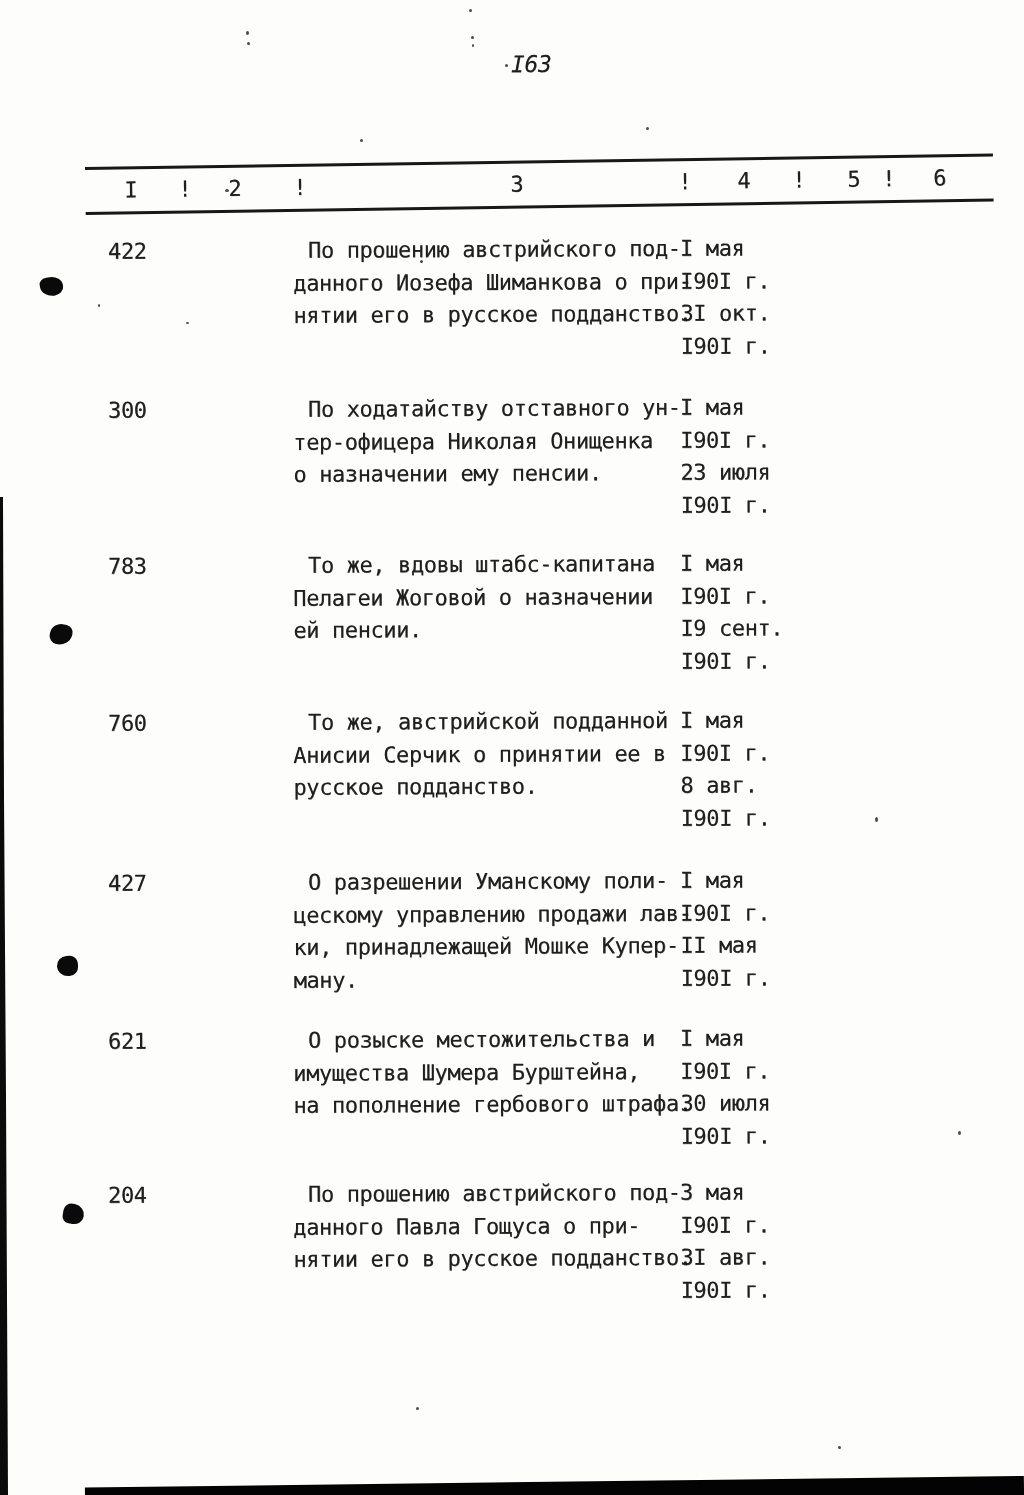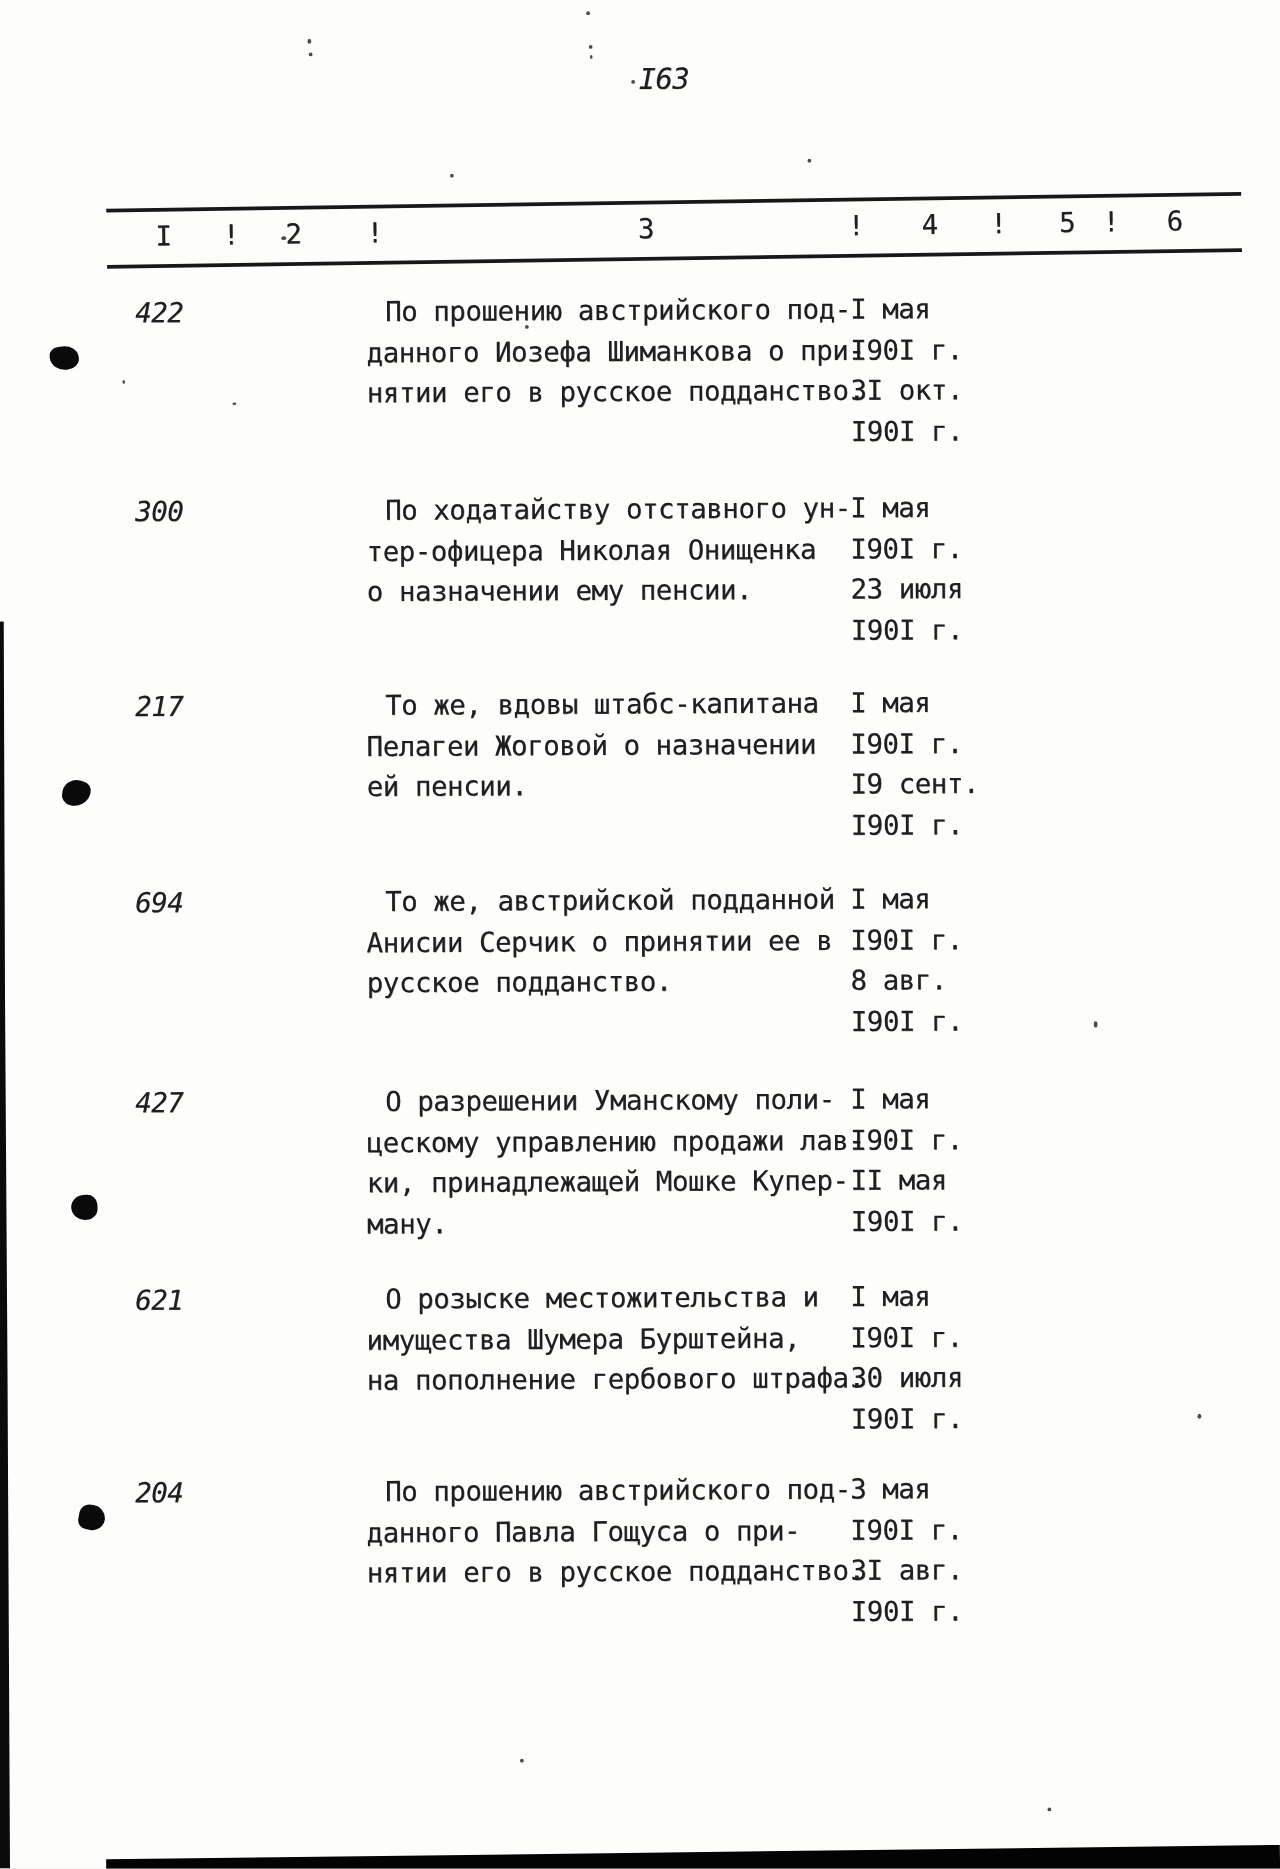--- a/index.html
+++ b/index.html
@@ -40,21 +40,21 @@
     text-shadow:0.3px 0.3px 0 rgba(25,25,25,0.55);
   }
   .hc0{left:39px}.hc1{left:93px}.hc2{left:143px}.hc3{left:208px}.hc4{left:425px}
   .hc5{left:593px}.hc6{left:652px}.hc7{left:707px}.hc8{left:762px}.hc9{left:797px}.hc10{left:848px}
   
   .entry{
     position:absolute;left:0;width:1024px;height:140px;
     transform:rotate(-0.3deg);
     transform-origin:80px 0;
   }
-  .entry .num{position:absolute;left:108px;top:0;font-style:italic;}
+  .entry .num{position:absolute;left:108px;top:0;}
   .entry .desc{position:absolute;left:293px;top:0;width:420px;text-indent:15px;}
   .entry .dates{position:absolute;left:680px;top:0;width:140px;}
   .e422{top:236px}.e424{top:395px}.e425{top:551px}.e426{top:708px}
   .e427{top:868px}.e428{top:1026px}.e429{top:1180px}
   
   .blob{position:absolute;background:#0a0a0a;}
   .blob1{left:40px;top:277px;width:23px;height:19px;border-radius:35% 55% 45% 60%;transform:rotate(-8deg);}
   .blob2{left:50px;top:624px;width:22px;height:21px;border-radius:60% 40% 70% 45%;transform:rotate(14deg);}
   .blob3{left:57px;top:956px;width:21px;height:20px;border-radius:55% 45% 50% 60%;transform:rotate(-4deg);}
   .blob4{left:63px;top:1204px;width:21px;height:20px;border-radius:45% 60% 55% 40%;transform:rotate(10deg);}
@@ -121,32 +121,32 @@
     <div class="desc typed">По ходатайству отставного ун-
 тер-офицера Николая Онищенка
 о назначении ему пенсии.</div>
     <div class="dates typed">I мая
 I90I г.
 23 июля
 I90I г.</div>
   </div>
 
   <div class="entry e425">
-    <div class="num typed">217</div>
+    <div class="num typed">783</div>
     <div class="desc typed">То же, вдовы штабс-капитана
 Пелагеи Жоговой о назначении
 ей пенсии.</div>
     <div class="dates typed">I мая
 I90I г.
 I9 сент.
 I90I г.</div>
   </div>
 
   <div class="entry e426">
-    <div class="num typed">694</div>
+    <div class="num typed">760</div>
     <div class="desc typed">То же, австрийской подданной
 Анисии Серчик о принятии ее в
 русское подданство.</div>
     <div class="dates typed">I мая
 I90I г.
 8 авг.
 I90I г.</div>
   </div>
 
   <div class="entry e427">

